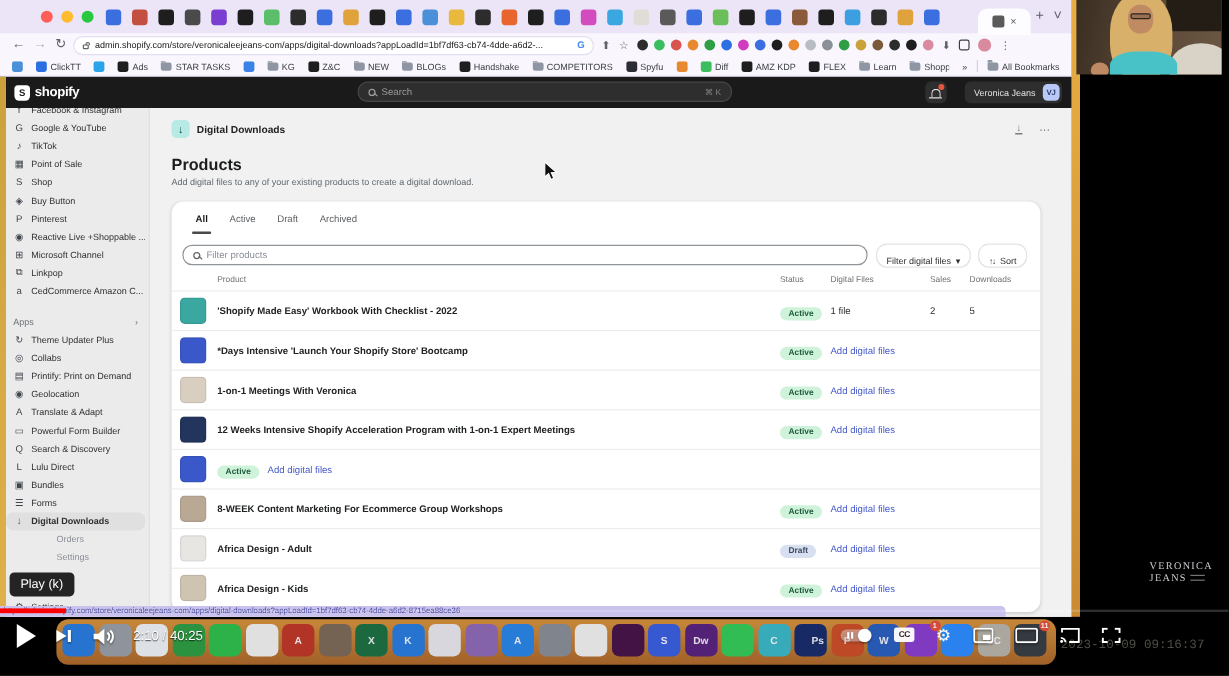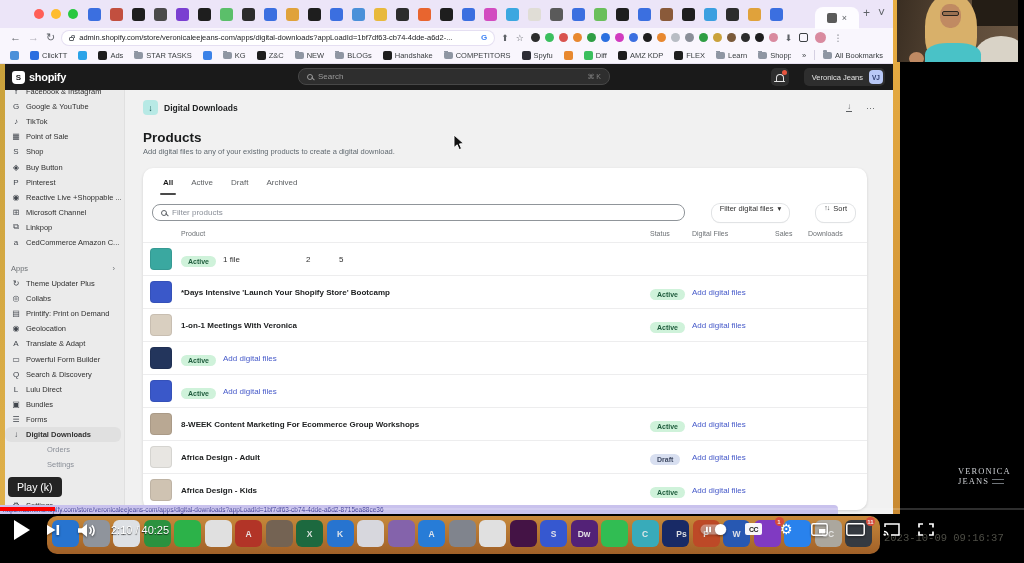--- a/index.html
+++ b/index.html
@@ -94,22 +94,22 @@
         box-shadow:0 1px 3px rgba(0,0,0,.14);overflow:hidden;}
   .tabs-row{display:flex;gap:18px;padding:10px 0 0 20px;font-size:8px;color:#5c5f62;height:30px;}
   .tab{position:relative;padding-bottom:9px;}
   .tab.active{color:#1a1a1a;font-weight:bold;}
   .tab.active::after{content:"";position:absolute;left:-3px;right:-3px;bottom:3px;height:2.5px;background:#4a4a4a;border-radius:2px;}
   .filter-row{display:flex;align-items:center;gap:8px;padding:3px 12px 0 9px;height:26px;}
   .filter-input{flex:1;height:17px;border:1px solid #90959a;border-radius:8px;display:flex;align-items:center;gap:5px;
                 padding:0 8px;color:#8a8f98;font-size:8px;background:#fff;}
   .fmag{border-color:#5f6368;}
   .fmag::after{background:#5f6368;}
-  .btn{height:18px;border-radius:8px;background:#fff;display:flex;align-items:flex-start;gap:4px;font-size:7.5px;
-       color:#303030;padding:0 8px;box-shadow:0 0 0 1px #e1e3e5,0 1px 1px rgba(0,0,0,.12);flex:none;margin-left:19px;}
+  .btn{height:18px;border-radius:8px;background:#fff;display:flex;align-items:flex-end;gap:4px;font-size:7.5px;
+       color:#303030;padding:0 8px;box-shadow:0 0 0 1px #e1e3e5,0 1px 1px rgba(0,0,0,.12);flex:none;}
   .sort-arrows{font-size:7px;letter-spacing:-1px;color:#44474a;}
   .thead{display:flex;align-items:center;height:17px;font-size:7px;color:#6d7175;padding:0 10px 0 7px;margin-top:1px;}
   .th:nth-child(1){flex:1;padding-left:31px;}
   .th:nth-child(2){width:42px;flex:none;}
   .th:nth-child(3){width:83px;flex:none;}
   .th:nth-child(4){width:33px;flex:none;}
   .th:nth-child(5){width:49px;flex:none;}
   .prow{display:flex;align-items:center;height:33px;border-top:1px solid #ededee;padding:0 10px 0 7px;}
   .thumb{width:22px;height:22px;border-radius:4px;margin-right:9px;flex:none;border:1px solid rgba(0,0,0,.08);background:#ddd;}
   .cell-title{flex:1;font-size:8px;font-weight:bold;color:#202223;padding-right:6px;white-space:nowrap;overflow:hidden;}
@@ -527,20 +527,21 @@
           <div class="thead">
             <span class="th"><span>Product</span></span>
               <span class="th"><span>Status</span></span>
               <span class="th"><span>Digital Files</span></span>
               <span class="th"><span>Sales</span></span>
               <span class="th"><span>Downloads</span></span>
           </div>
           <div>
             <div class="prow">
                 <span class="thumb" style="background: rgb(58, 168, 160);"></span>
+                <span class="cell-title">'Shopify Made Easy' Workbook With Checklist - 2022</span>
                 <span class="cell-status"><span class="badge tone-success">Active</span></span>
                 <span class="cell-files">1 file</span>
                 <span class="cell-sales">2</span>
                 <span class="cell-downloads">5</span>
               </div>
               <div class="prow">
                 <span class="thumb" style="background: rgb(58, 88, 201);"></span>
                 <span class="cell-title">*Days Intensive 'Launch Your Shopify Store' Bootcamp</span>
                 <span class="cell-status"><span class="badge tone-success">Active</span></span>
                 <span class="cell-files is-link">Add digital files</span>
@@ -550,20 +551,21 @@
               <div class="prow">
                 <span class="thumb" style="background: rgb(217, 207, 192);"></span>
                 <span class="cell-title">1-on-1 Meetings With Veronica</span>
                 <span class="cell-status"><span class="badge tone-success">Active</span></span>
                 <span class="cell-files is-link">Add digital files</span>
                 <span class="cell-sales"></span>
                 <span class="cell-downloads"></span>
               </div>
               <div class="prow">
                 <span class="thumb" style="background: rgb(35, 53, 92);"></span>
+                <span class="cell-title">12 Weeks Intensive Shopify Acceleration Program with 1-on-1 Expert Meetings</span>
                 <span class="cell-status"><span class="badge tone-success">Active</span></span>
                 <span class="cell-files is-link">Add digital files</span>
                 <span class="cell-sales"></span>
                 <span class="cell-downloads"></span>
               </div>
               <div class="prow">
                 <span class="thumb" style="background: rgb(58, 88, 201);"></span>
                 <span class="cell-status"><span class="badge tone-success">Active</span></span>
                 <span class="cell-files is-link">Add digital files</span>
                 <span class="cell-sales"></span>

